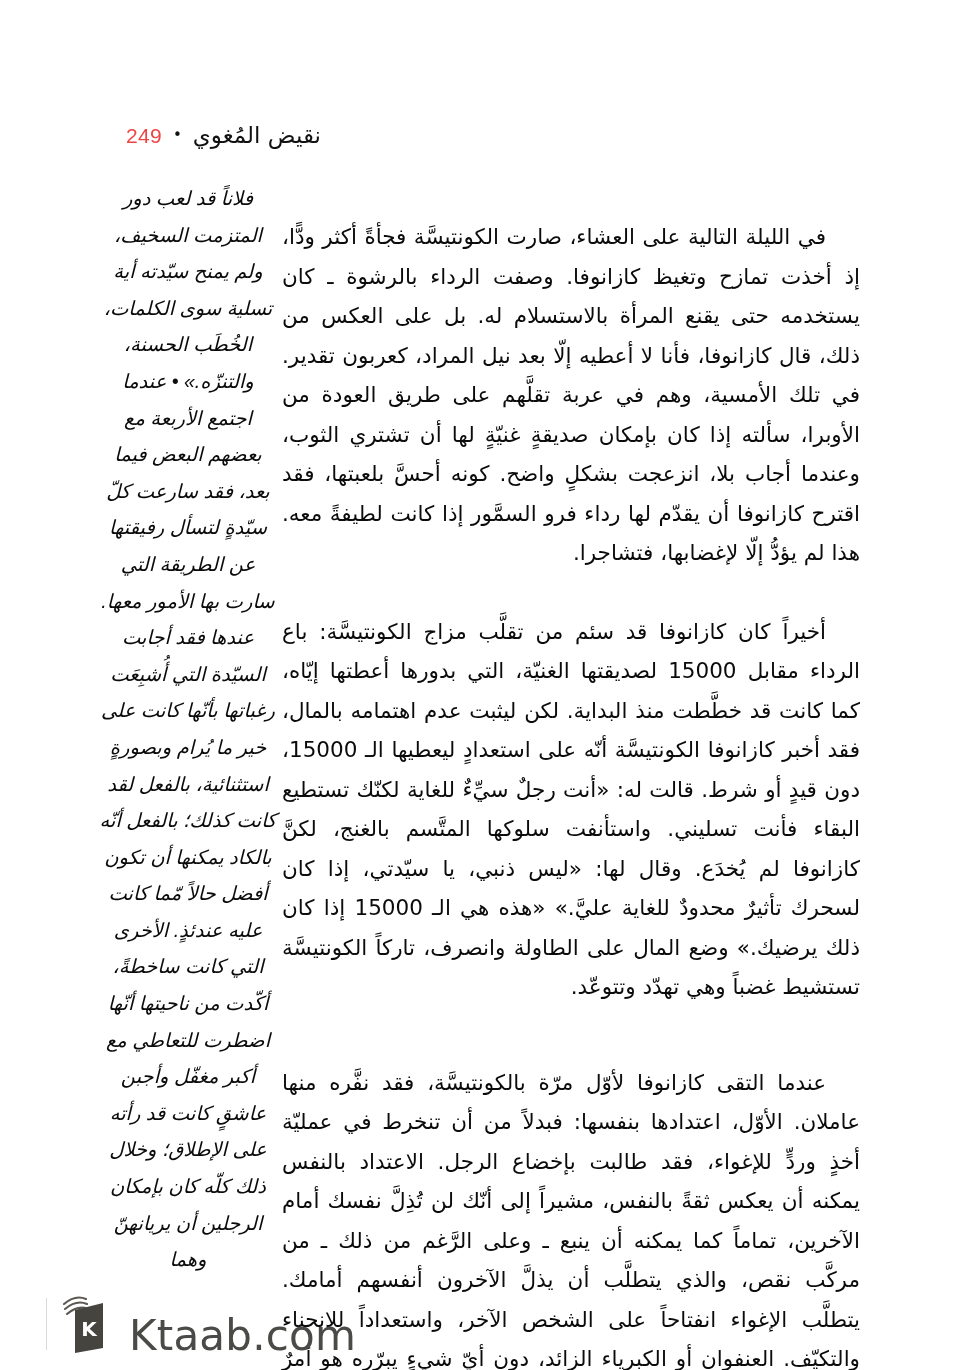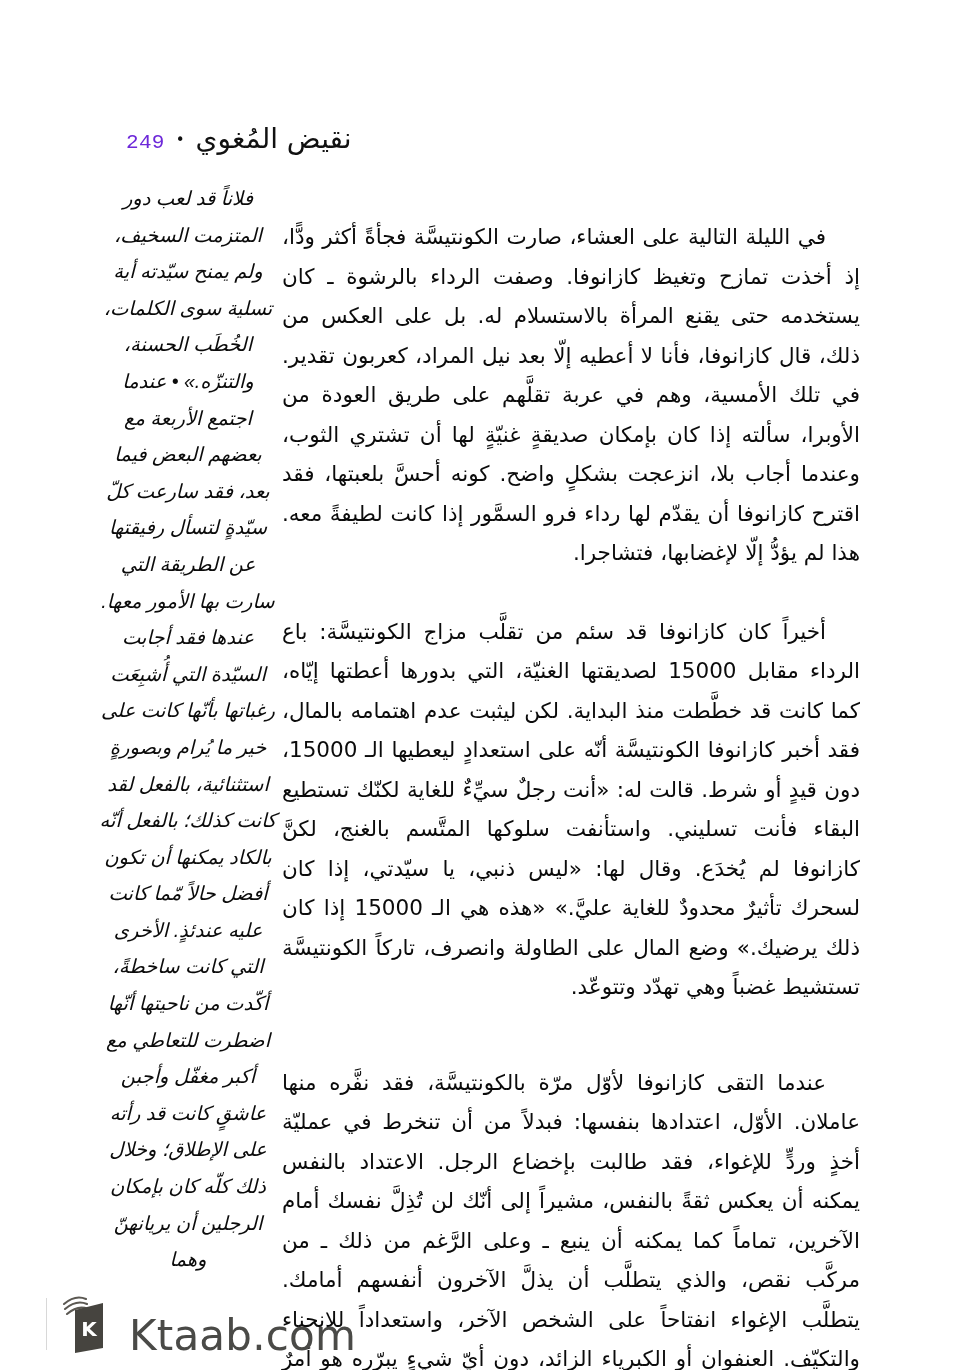--- a/index.html
+++ b/index.html
@@ -39,35 +39,35 @@
     position: absolute;
     left: 126px;
     top: 0;
     display: flex;
     flex-direction: row;
     align-items: baseline;
     gap: 11px;
     direction: ltr;
   }
   .folio {
-    font-family: Liberation Mono, monospace;
+    font-family: Liberation Sans, sans-serif;
     font-size: 21px;
-    color: #6d28d9;
+    color: #ef4444;
     letter-spacing: 0.3px;
   }
   .head-dot {
     font-size: 15px;
     line-height: 1;
     color: #111111;
     position: relative;
     top: -3px;
   }
   .head-title {
     font-family: "DejaVu Sans", sans-serif;
-    font-size: 28px;
+    font-size: 23px;
     color: #111111;
     direction: rtl;
     white-space: nowrap;
   }
 
   
   .columns {
     position: absolute;
     top: 178px;
     left: 0;

